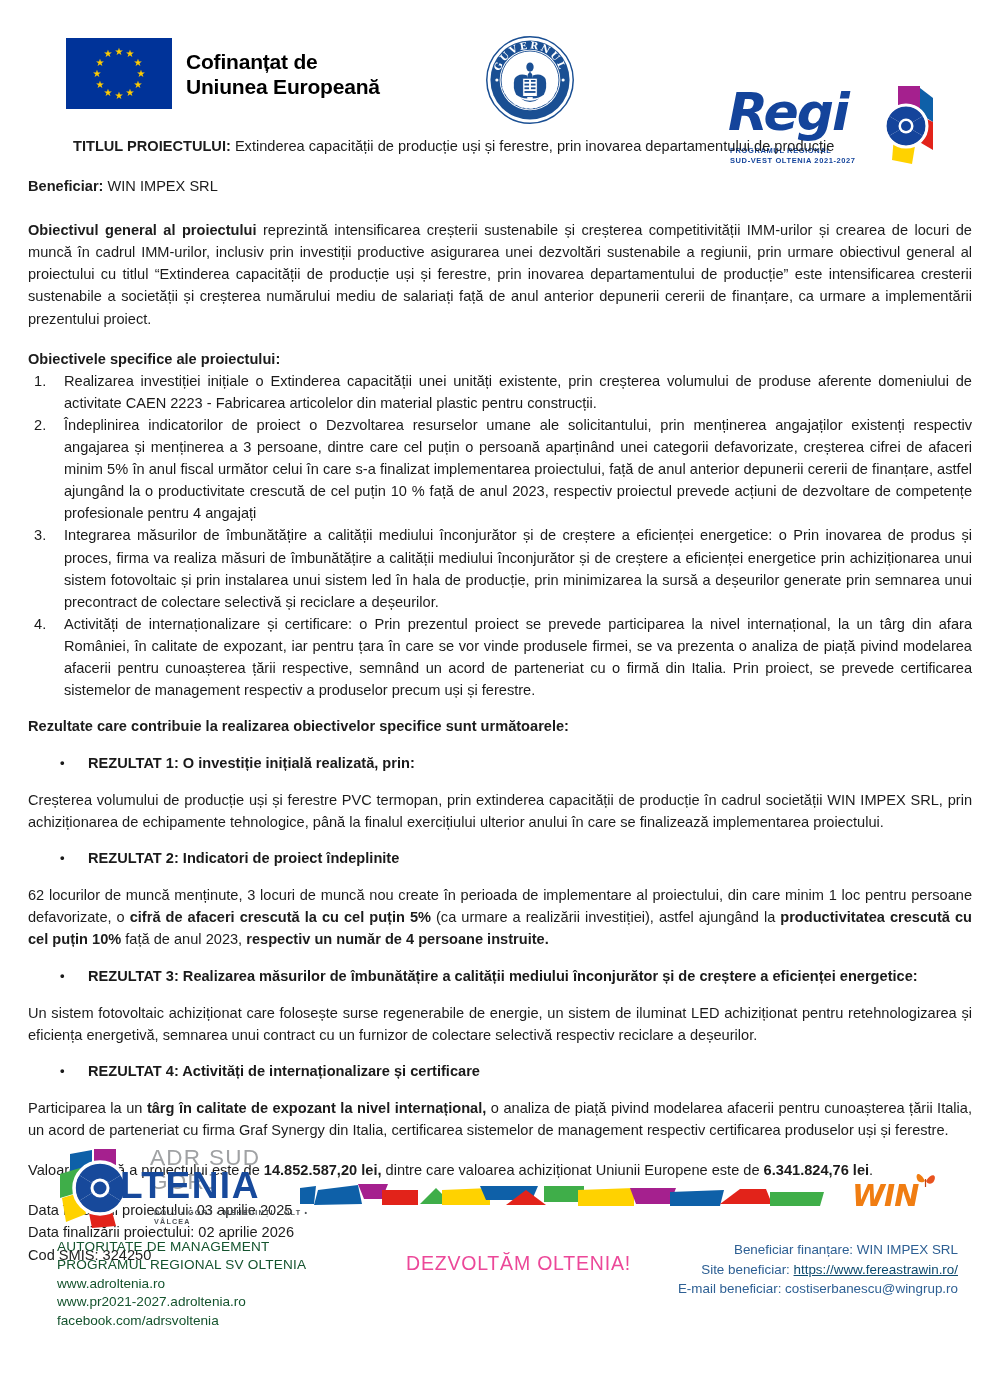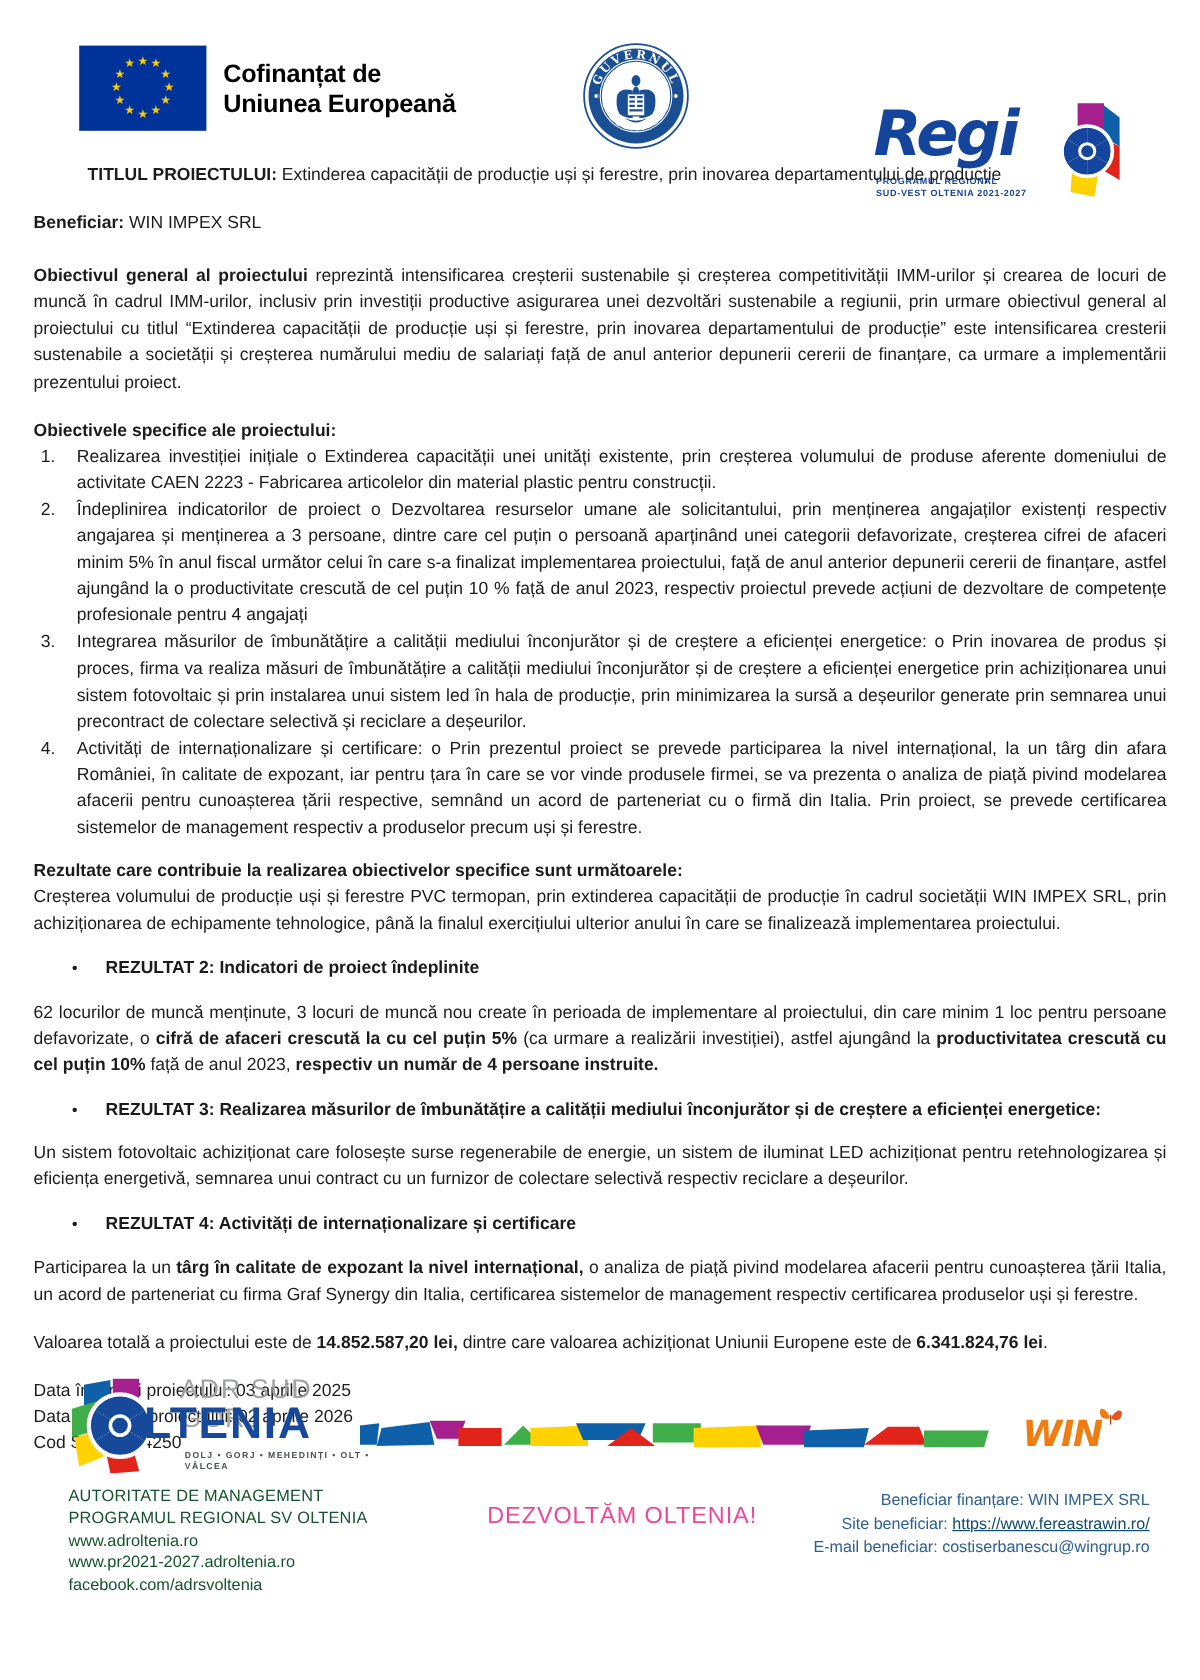--- a/index.html
+++ b/index.html
@@ -427,20 +427,21 @@
       <li>Realizarea investiției inițiale o Extinderea capacității unei unități existente, prin creșterea volumului de produse aferente domeniului de activitate CAEN 2223 - Fabricarea articolelor din material plastic pentru construcții.</li>
       <li>Îndeplinirea indicatorilor de proiect o Dezvoltarea resurselor umane ale solicitantului, prin menținerea angajaților existenți respectiv angajarea și menținerea a 3 persoane, dintre care cel puțin o persoană aparținând unei categorii defavorizate, creșterea cifrei de afaceri minim 5% în anul fiscal următor celui în care s-a finalizat implementarea proiectului, față de anul anterior depunerii cererii de finanțare, astfel ajungând la o productivitate crescută de cel puțin 10 % față de anul 2023, respectiv proiectul prevede acțiuni de dezvoltare de competențe profesionale pentru 4 angajați</li>
       <li>Integrarea măsurilor de îmbunătățire a calității mediului înconjurător și de creștere a eficienței energetice: o Prin inovarea de produs și proces, firma va realiza măsuri de îmbunătățire a calității mediului înconjurător și de creștere a eficienței energetice prin achiziționarea unui sistem fotovoltaic și prin instalarea unui sistem led în hala de producție, prin minimizarea la sursă a deșeurilor generate prin semnarea unui precontract de colectare selectivă și reciclare a deșeurilor.</li>
       <li>Activități de internaționalizare și certificare: o Prin prezentul proiect se prevede participarea la nivel internațional, la un târg din afara României, în calitate de expozant, iar pentru țara în care se vor vinde produsele firmei, se va prezenta o analiza de piață pivind modelarea afacerii pentru cunoașterea țării respective, semnând un acord de parteneriat cu o firmă din Italia. Prin proiect, se prevede certificarea sistemelor de management respectiv a produselor precum uși și ferestre.</li>
     </ol>
 
     <div class="sp-14"></div>
 
     <p class="para tight b">Rezultate care contribuie la realizarea obiectivelor specifice sunt următoarele:</p>
 
+    <p class="rez-head">REZULTAT 1: O investiție inițială realizată, prin:</p>
     <p class="para">Creșterea volumului de producție uși și ferestre PVC termopan, prin extinderea capacității de producție în cadrul societății WIN IMPEX SRL, prin achiziționarea de  echipamente tehnologice,  până la finalul exercițiului ulterior anului în care se finalizează implementarea proiectului.</p>
 
     <p class="rez-head">REZULTAT 2: Indicatori de proiect îndeplinite</p>
     <p class="para"><span>62 locurilor de muncă menținute, 3 locuri de muncă nou create în perioada de implementare al proiectului, din care minim 1 loc pentru persoane defavorizate, o </span><span class="b">cifră de afaceri crescută la cu cel puțin 5%</span><span> (ca urmare a realizării investiției), astfel ajungând la </span><span class="b">productivitatea crescută cu cel puțin 10%</span><span> față de anul 2023, </span><span class="b">respectiv un număr de 4 persoane instruite.</span></p>
 
     <p class="rez-head">REZULTAT 3: Realizarea măsurilor de îmbunătățire a calității mediului înconjurător și de creștere a eficienței energetice:</p>
     <p class="para">Un sistem fotovoltaic achiziționat care folosește surse regenerabile de energie, un sistem de iluminat LED achiziționat pentru retehnologizarea și eficiența energetivă, semnarea unui contract cu un furnizor de colectare selectivă respectiv reciclare a deșeurilor.</p>
 
     <p class="rez-head">REZULTAT 4: Activități de internaționalizare și certificare</p>
     <p class="para"><span>Participarea la un </span><span class="b">târg în calitate de expozant la nivel internațional,</span><span> o analiza de piață pivind modelarea afacerii pentru cunoașterea țării Italia, un acord de parteneriat cu firma Graf Synergy din Italia, certificarea sistemelor de  management respectiv certificarea produselor uși și ferestre.</span></p>

